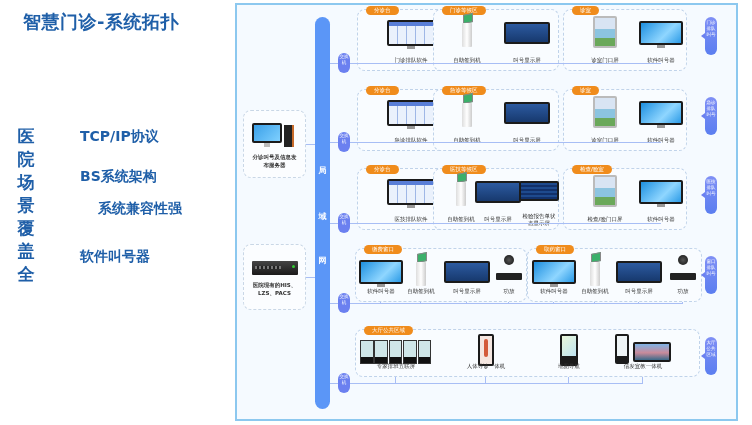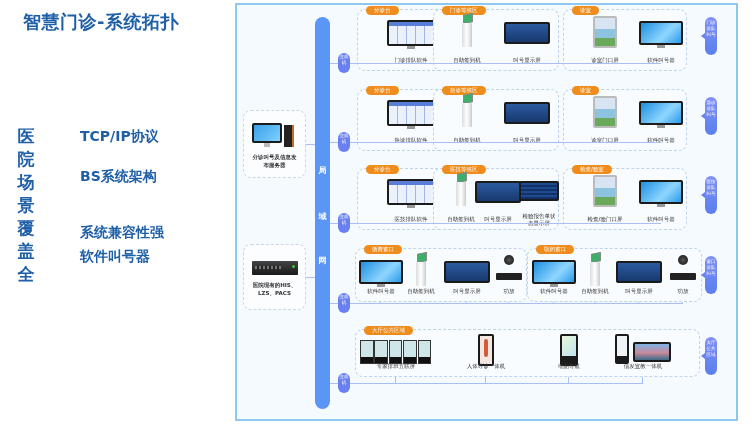--- a/index.html
+++ b/index.html
@@ -42,21 +42,21 @@
     <div>院</div>
     <div>场</div>
     <div>景</div>
     <div>覆</div>
     <div>盖</div>
     <div>全</div>
   </div>
 <div id="features">
     <div class="feature" style="top: 128px;">TCP/IP协议</div>
     <div class="feature" style="top: 168px;">BS系统架构</div>
-    <div class="feature" style="top: 224px;">系统兼容性强</div>
+    <div class="feature" style="top: 200px; margin-left: 18px;">系统兼容性强</div>
     <div class="feature" style="top: 248px;">软件叫号器</div>
   </div>
 
 <div class="frame"></div>
 <div class="lan-bar"></div>
 <div id="lanchars">
     <div class="lan-char" style="top: 165px;">局</div>
     <div class="lan-char" style="top: 211px;">域</div>
     <div class="lan-char" style="top: 255px;">网</div>
   </div>

